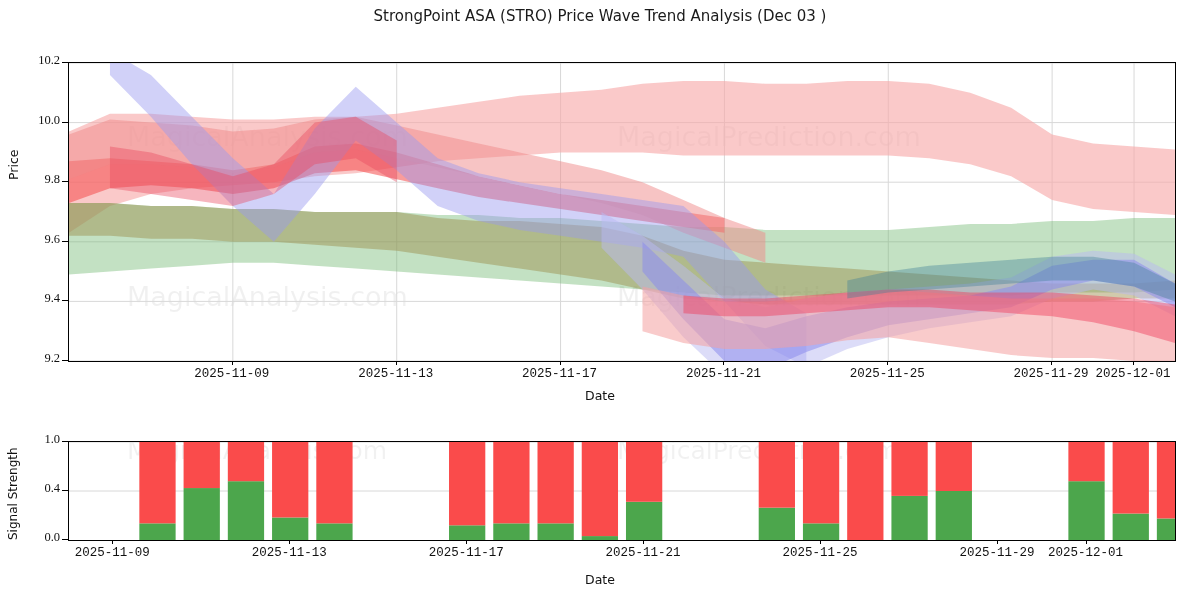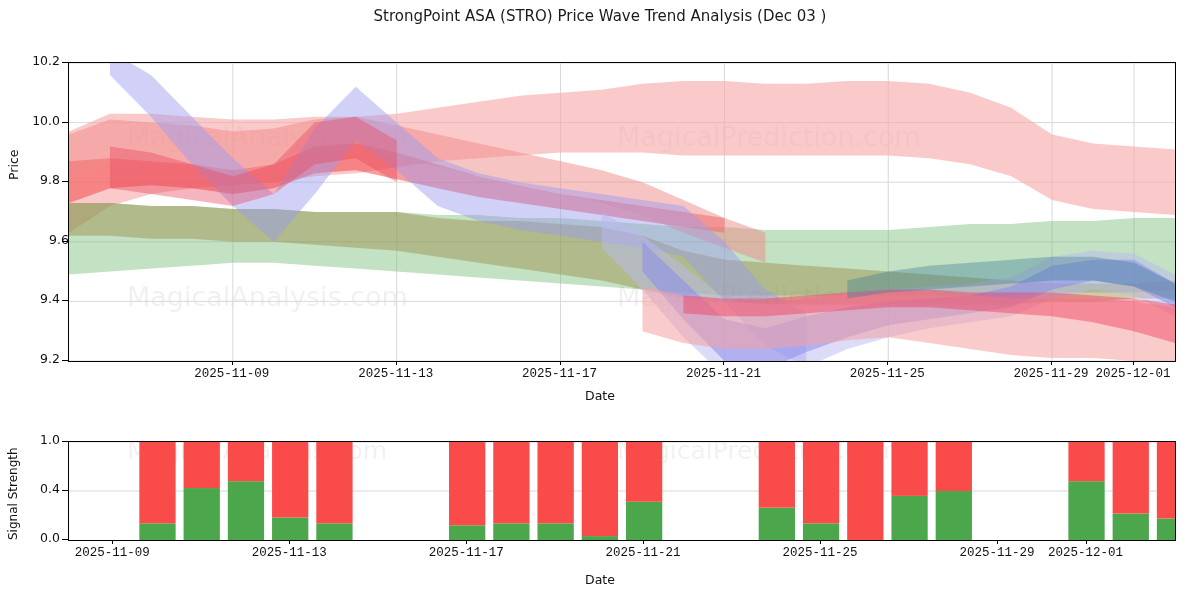--- a/index.html
+++ b/index.html
@@ -8,21 +8,21 @@
 
   .title-block{position:absolute;left:0;top:6px;width:1200px;text-align:center;}
   .title-line{font-size:15px;color:#1a1a1a;line-height:20px;}
 
   
   #price-axes{position:absolute;left:68px;top:62px;width:1108px;height:300px;
               border:1.1px solid #000;box-sizing:border-box;overflow:hidden;background:#fff;}
   #price-svg{position:absolute;left:0;top:0;}
   .ylabel{position:absolute;left:6px;top:180px;transform:rotate(-90deg);transform-origin:left top;
           font-size:12.5px;color:#111;white-space:nowrap;}
-  .ytick{position:absolute;right:7px;width:60px;text-align:right;font-size:12.5px;color:#111;}
+  .ytick{position:absolute;right:7px;width:60px;text-align:right;font-size:12.5px;color:#111;font-family:Liberation Serif, serif;}
   .xtick{position:absolute;text-align:center;font-size:12.5px;color:#111;white-space:nowrap;font-family:Liberation Mono, monospace;}
   .xlabel{position:absolute;text-align:center;font-size:12.5px;color:#111;width:1200px;left:0;}
 
   
   .sub-title{position:absolute;left:0;width:1200px;text-align:center;font-size:14px;color:#111;}
   #power-axes{position:absolute;left:68px;top:441px;width:1108px;height:100px;
               border:1.1px solid #000;box-sizing:border-box;overflow:hidden;background:#fff;}
   #power-svg{position:absolute;left:0;top:0;}
   .wm{position:absolute;font-size:27px;color:#000;opacity:.055;white-space:nowrap;
       font-family:"DejaVu Sans",sans-serif;pointer-events:none;}
@@ -37,21 +37,21 @@
   <div class="title-block">
     <div class="title-line">StrongPoint ASA (STRO) Price Wave Trend Analysis (Dec 03 )</div>
   </div>
 
   <div class="ylabel">Price</div>
   <div id="price-yticks">
       <div class="ytick" style="left: 0px; top: 351px; width: 60px;">9.2</div>
       <div class="tickmark" style="left: 62px; top: 360px; width: 6px; height: 1px;"></div>
       <div class="ytick" style="left: 0px; top: 291.4px; width: 60px; text-align: right;">9.4</div>
       <div class="tickmark" style="left: 62px; top: 300.4px; width: 6px; height: 1px;"></div>
-      <div class="ytick" style="left: 0px; top: 231.8px; width: 60px; padding-left: 9px;">9.6</div>
+      <div class="ytick" style="left: 0px; top: 231.8px; width: 60px;">9.6</div>
       <div class="tickmark" style="left: 62px; top: 240.8px; width: 6px; height: 1px;"></div>
       <div class="ytick" style="left: 0px; top: 172.2px; width: 60px;">9.8</div>
       <div class="tickmark" style="left: 62px; top: 181.2px; width: 6px; height: 1px;"></div>
       <div class="ytick" style="left: 0px; top: 112.6px; width: 60px;">10.0</div>
       <div class="tickmark" style="left: 62px; top: 121.6px; width: 6px; height: 1px;"></div>
       <div class="ytick" style="left: 0px; top: 53px; width: 60px;">10.2</div>
       <div class="tickmark" style="left: 62px; top: 62px; width: 6px; height: 1px;"></div>
     </div>
   <div id="price-xticks">
       <div class="xtick" style="left: 176.852px; top: 367px; width: 110px;">2025-11-09</div>

